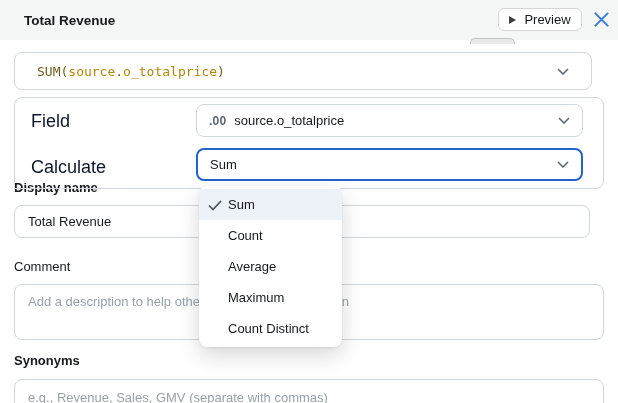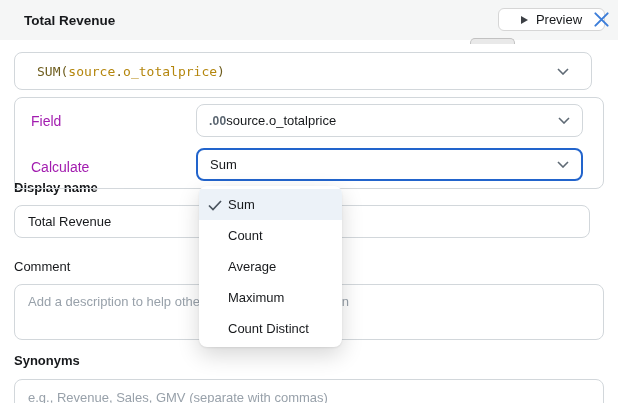--- a/index.html
+++ b/index.html
@@ -17,21 +17,21 @@
   .header {
     position: absolute; left: 0; top: 0; width: 618px; height: 40px;
     background: #f5f6f6;
   }
   .header-title {
     position: absolute; left: 24px; top: 0; height: 40px;
     display: flex; align-items: center;
     font-weight: 700; font-size: 13.5px; color: #17191c;
   }
   .preview-btn {
-    position: absolute; left: 498px; top: 8px; width: 107px; height: 23px;
+    position: absolute; left: 498px; top: 8px; width: 84px; height: 23px;
     background: #ffffff; border: 1px solid #d6d6d6; border-radius: 6px;
     display: flex; align-items: center; justify-content: center; gap: 8px;
     cursor: pointer;
   }
   .play-icon {
     width: 0; height: 0;
     border-left: 7px solid #3c4045;
     border-top: 4.5px solid transparent;
     border-bottom: 4.5px solid transparent;
   }
@@ -64,27 +64,27 @@
   .tok-kw { color: #6e5d1e; }
   .tok-id { color: #b4860d; }
 
   
   .agg-card {
     position: absolute; left: 14px; top: 97px; width: 590px; height: 92px;
     border: 1px solid #d2d7db; border-radius: 8px; background: #fff; z-index: 1;
   }
   .row-label {
     position: absolute; left: 16px; height: 46px;
-    display: flex; align-items: center; color: #a21caf; font-size: 14px;
+    display: flex; align-items: center; color: #0f172a; font-size: 18px;
   }
   .field-label { top: 0; }
   .calc-label { top: 46px; }
   .field-dd {
     position: absolute; left: 181px; top: 6px; width: 387px; height: 33px;
-    padding: 0 12px; 
+    padding: 0 12px; gap: 8px;
   }
   .type-badge { color: #5a6570; font-size: 12px; font-weight: 600; letter-spacing: 0.2px; }
   .calc-dd {
     position: absolute; left: 181px; top: 50px; width: 387px; height: 33px;
     padding: 0 12px; border: 2px solid #2264cc;
   }
 
   
   .display-label {
     position: absolute; left: 14px; top: 180px; font-weight: 700; z-index: 2;

